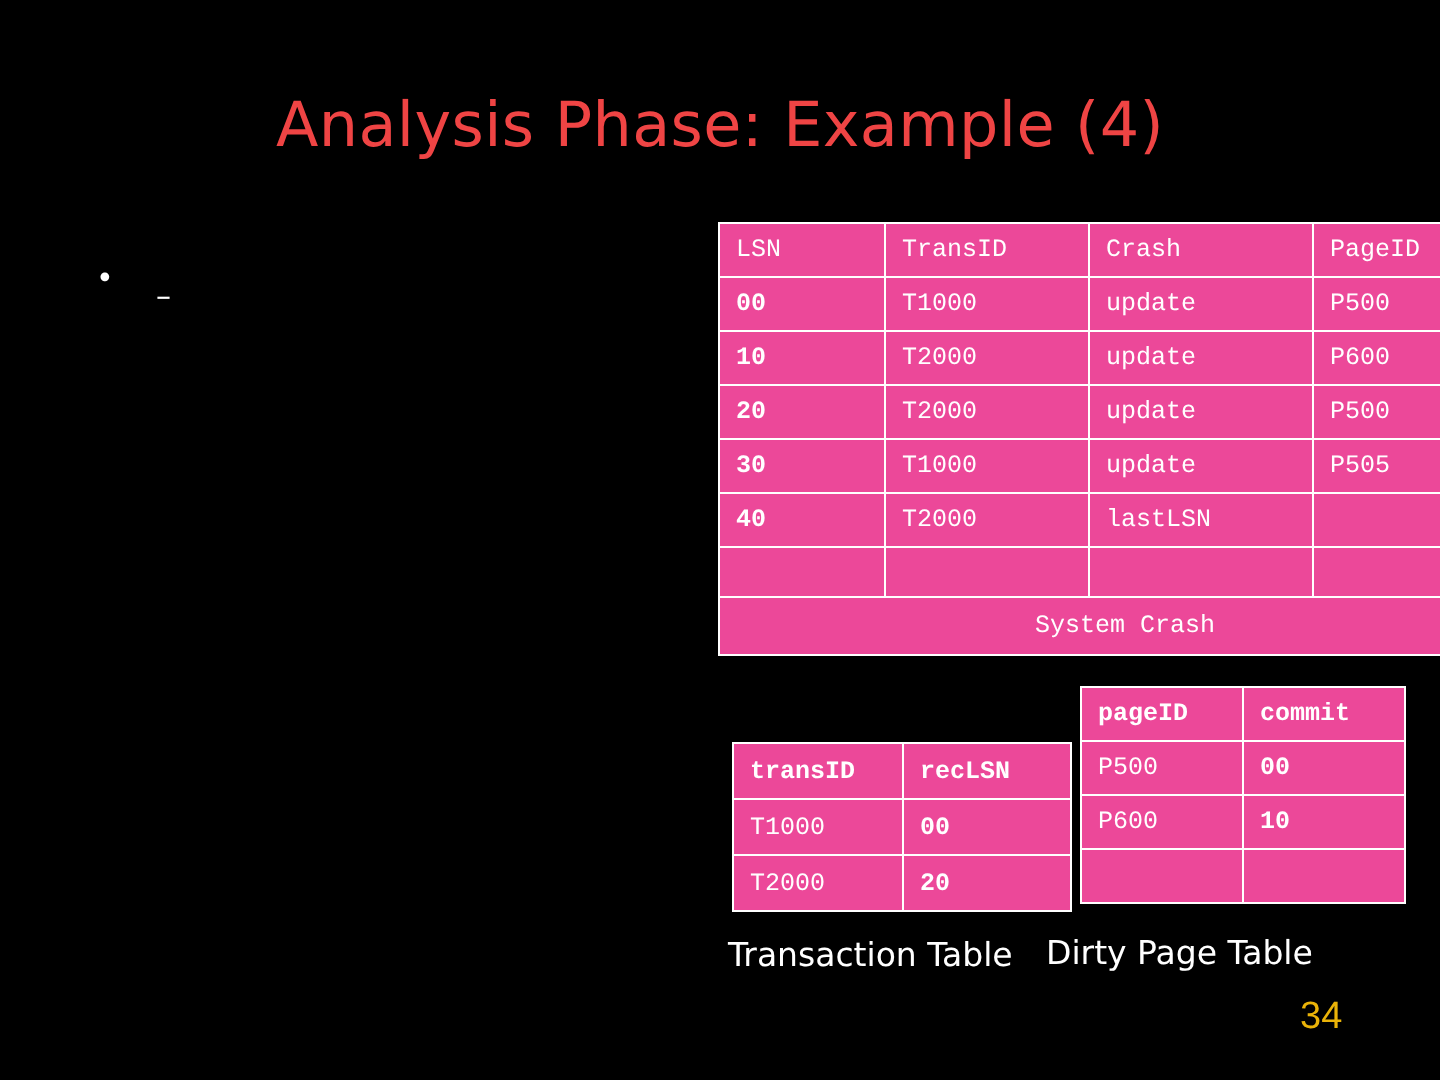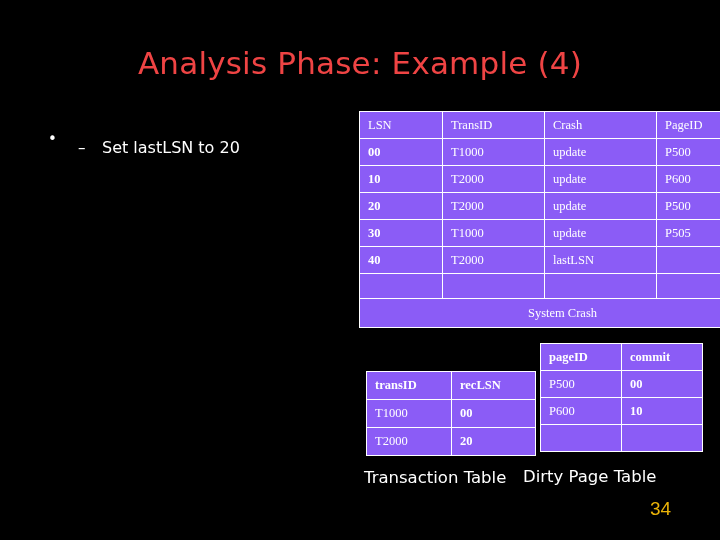--- a/index.html
+++ b/index.html
@@ -73,22 +73,22 @@
   
   table.grid {
     position: absolute;
     border-collapse: collapse;
     table-layout: fixed;
     background: #000000;
   }
   table.grid td {
     border: 1.6px solid #ffffff;
     color: #ffffff;
-    background: #8b5cf6;
-    font-family: Liberation Serif, serif;
+    background: #ec4899;
+    font-family: Liberation Mono, monospace;
     vertical-align: middle;
     padding: 0 8px;
     overflow: hidden;
     white-space: nowrap;
   }
   td.hl { color: #ffff99; }
   td.bold { font-weight: bold; }
   td.center { text-align: center; }
 
   
@@ -165,21 +165,20 @@
 <body>
 
 <div class="slide-title">Analysis Phase: Example (4)</div>
 
 <div class="bullets">
   <div class="bullet-l1">
     <span class="marker">•</span>
   </div>
   <div class="bullet-l2">
     <span class="marker">–</span>
-    <span>Set lastLSN to 20</span>
   </div>
 </div>
 
 <table class="grid" id="log-table">
   <tbody>
     <tr class="header-row">
       <td class="c-lsn">LSN</td>
       <td class="c-trans">TransID</td>
       <td class="c-type">Crash</td>
       <td class="c-page">PageID</td>

